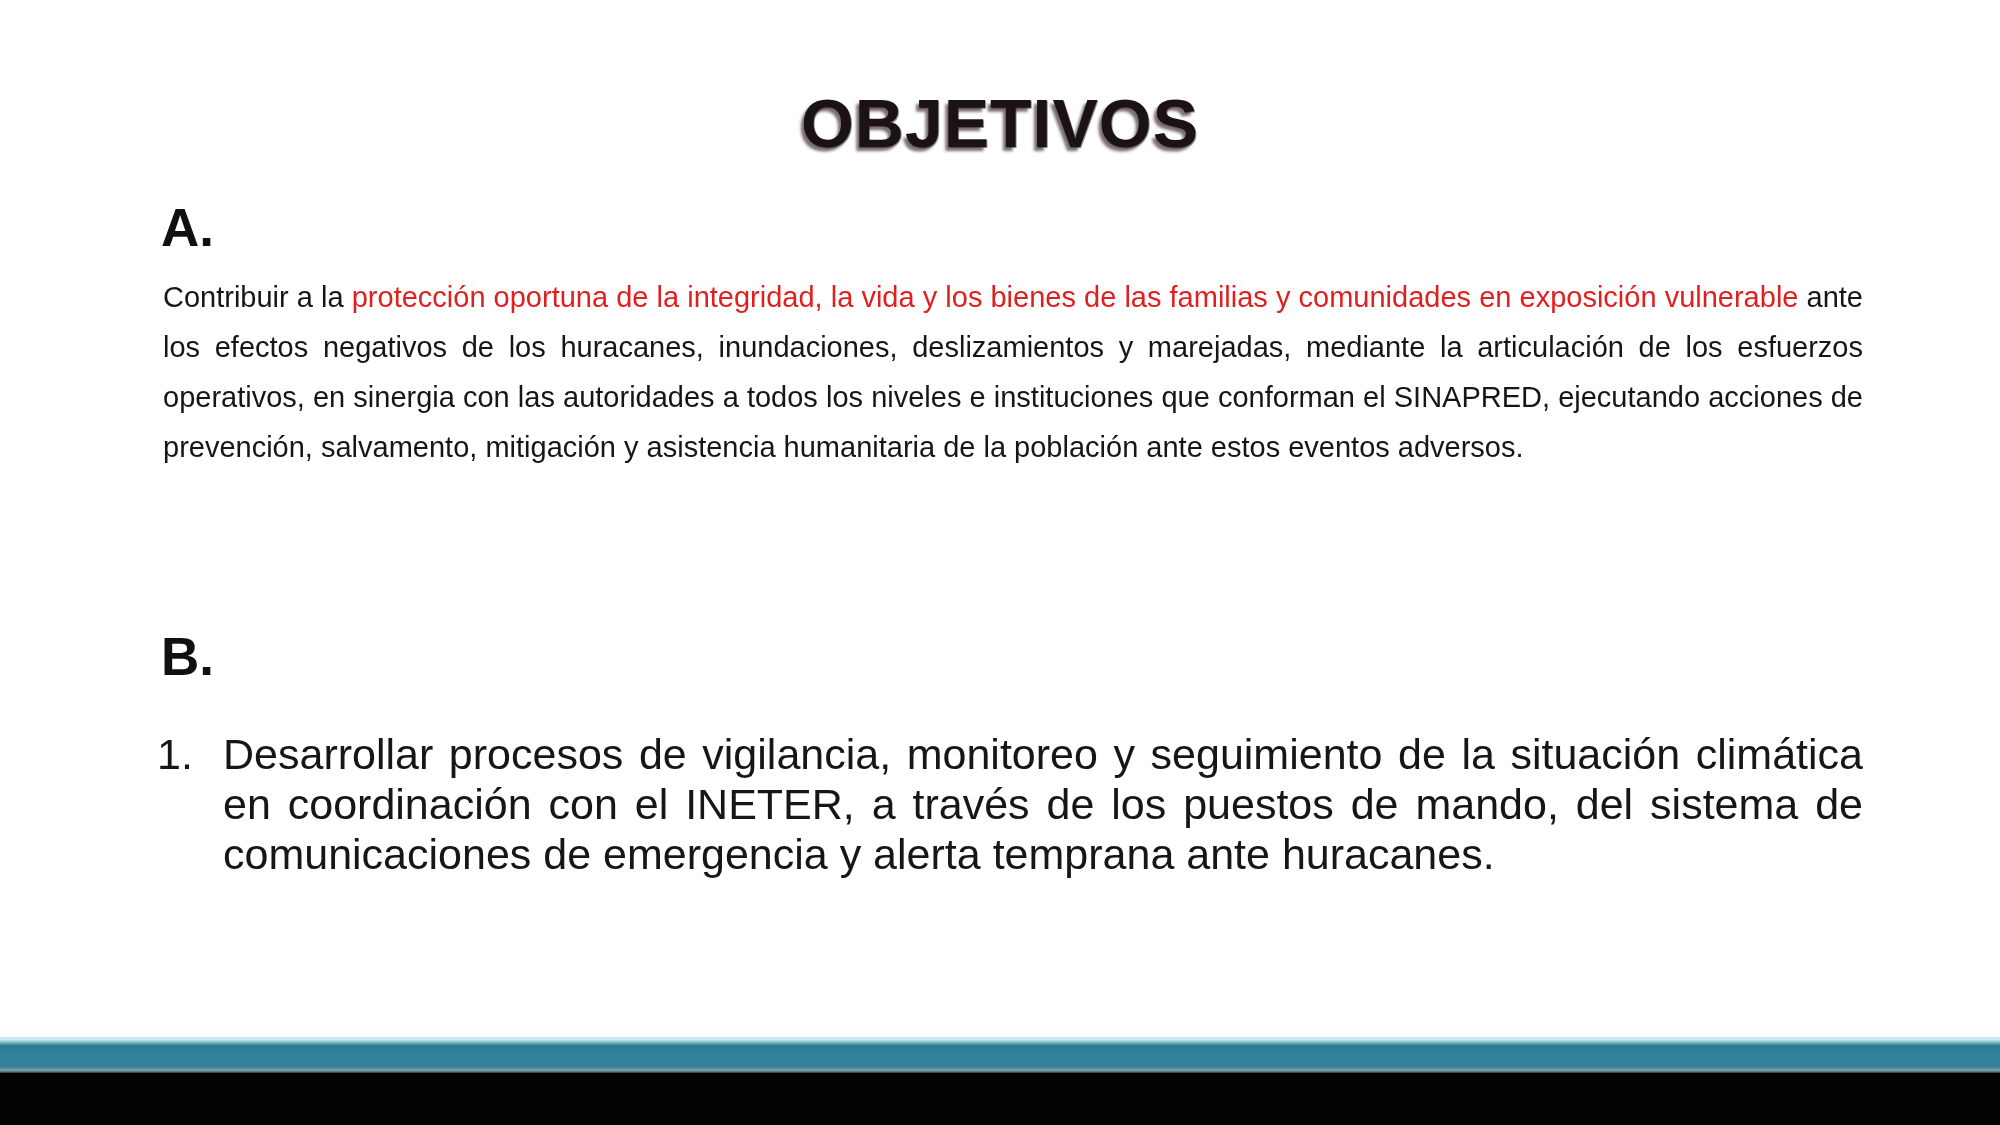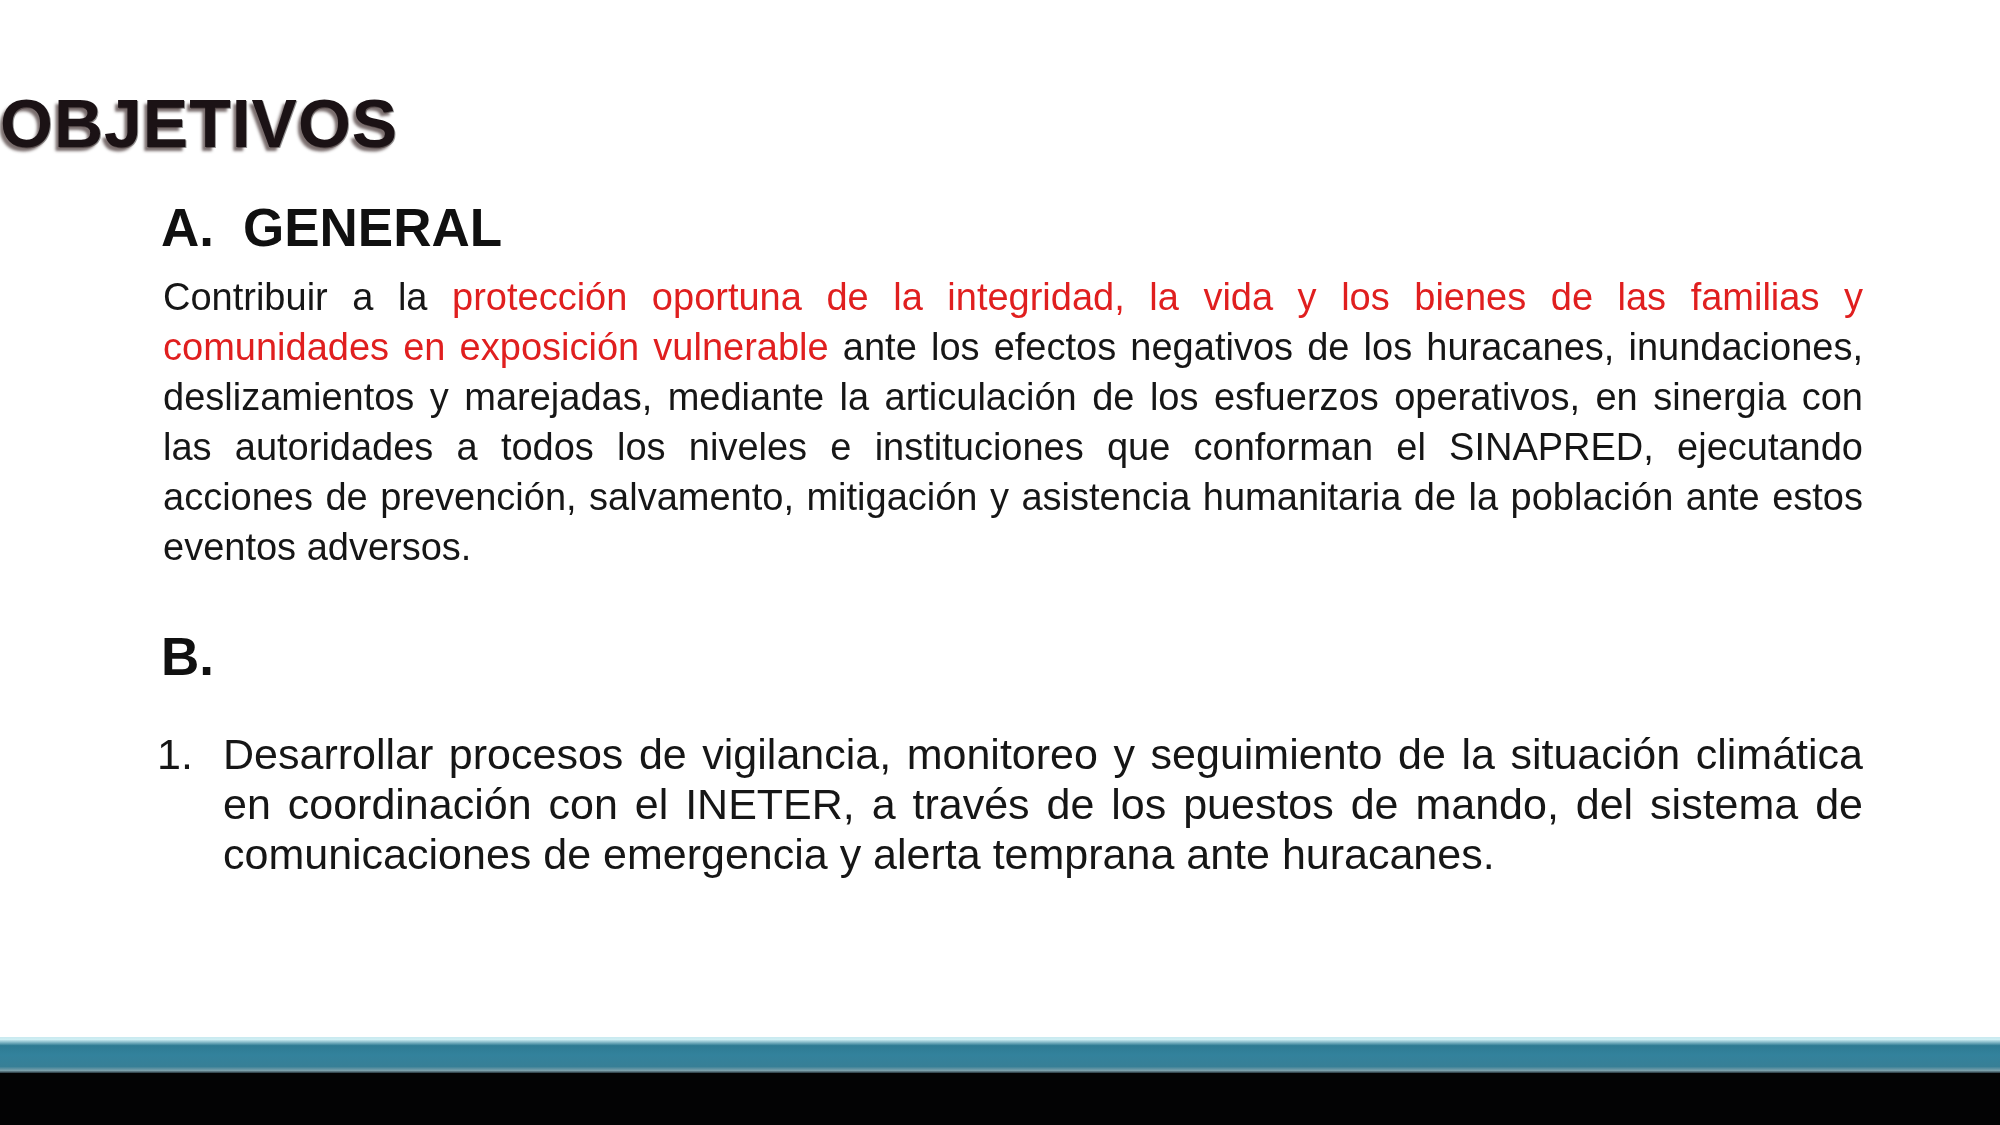--- a/index.html
+++ b/index.html
@@ -1,33 +1,33 @@
 <!DOCTYPE html>
 <html><head>
 <meta charset="utf-8">
 <style>
   html,body{margin:0;padding:0;background:#ffffff;}
   .slide{
     position:relative;width:2000px;height:1125px;overflow:hidden;background:#ffffff;
     font-family:"Liberation Sans","DejaVu Sans",sans-serif;color:#161616;
   }
   .title{
-    position:absolute;top:88px;left:0;width:2000px;
+    position:absolute;top:88px;left:0;width:2000px;text-align:center;
     font-size:68px;line-height:70px;font-weight:800;letter-spacing:1px;color:#1b1215;
     text-shadow:-3px 4px 3px rgba(50,32,32,0.65), 1px 1px 0 rgba(0,0,0,0.4);
   }
   .heading{
     position:absolute;left:161px;display:flex;font-size:53px;line-height:56px;font-weight:bold;color:#101010;
   }
   .heading .h-label{width:82px;flex:0 0 82px;}
   .heading-a{top:200px;}
   .heading-b{top:629px;}
   .para{
     position:absolute;left:163px;top:272px;width:1700px;
-    font-size:38px;line-height:50px;text-align:justify;color:#161616;
+    font-size:29px;line-height:50px;text-align:justify;color:#161616;
   }
   .red{color:#e01f1f;}
   .list{position:absolute;left:157px;top:729px;width:1706px;}
   .list-item{
     position:relative;padding-left:66px;font-size:43px;line-height:50px;
     text-align:justify;color:#161616;
   }
   .list-item .num{position:absolute;left:0;top:0;}
   .bar-teal{
     position:absolute;left:0;top:1037px;width:2000px;height:36px;
@@ -39,21 +39,20 @@
 </style>
 </head>
 <body>
 
 <div class="slide">
 
   <div class="title">OBJETIVOS</div>
 
   <div class="heading heading-a">
     <span class="h-label">A.</span>
-    <span>GENERAL</span>
   </div>
 
   <div class="para"><span>Contribuir a la </span><span class="red">protección oportuna de la integridad, la vida y los bienes de las familias y comunidades en exposición vulnerable</span><span> ante los efectos negativos de los huracanes, inundaciones, deslizamientos y marejadas, mediante la articulación de los esfuerzos operativos, en sinergia con las autoridades a todos los niveles e instituciones que conforman el SINAPRED, ejecutando acciones de prevención, salvamento, mitigación y asistencia humanitaria de la población ante estos eventos adversos.</span></div>
 
   <div class="heading heading-b">
     <span class="h-label">B.</span>
   </div>
 
   <div class="list">
     <div class="list-item">

